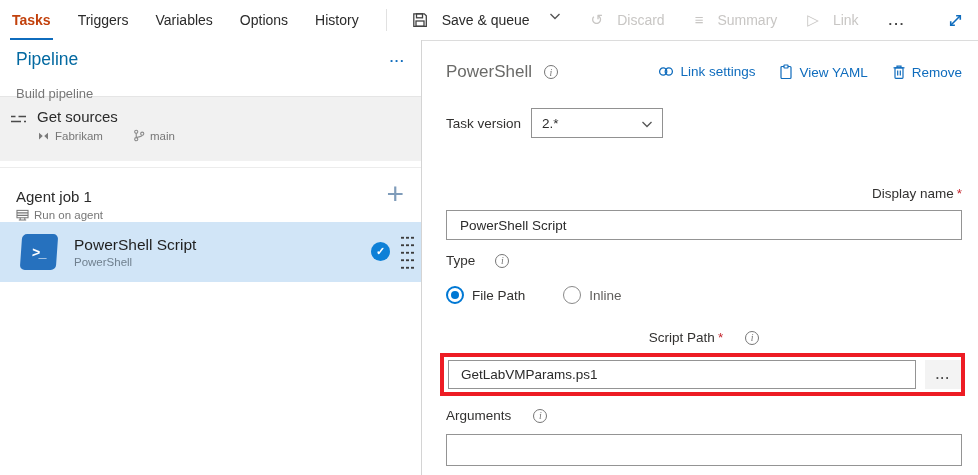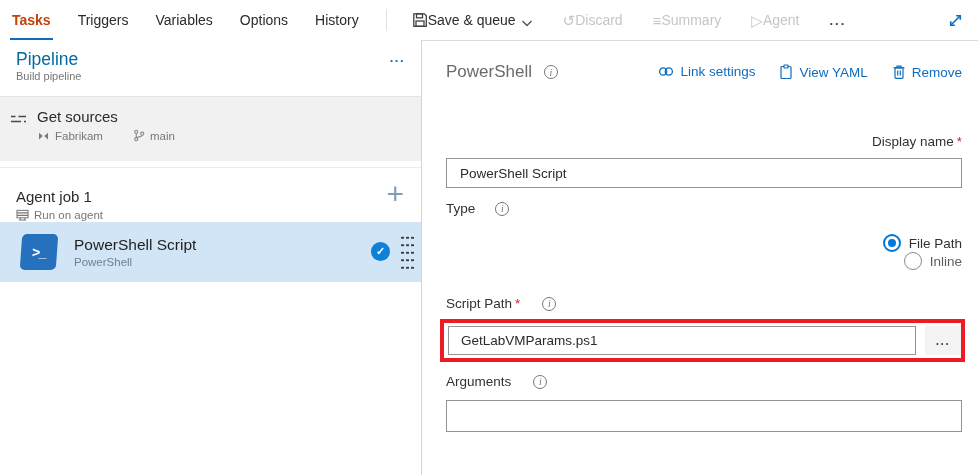--- a/index.html
+++ b/index.html
@@ -9,36 +9,36 @@
     background: #ffffff; color: #2b2b2b; overflow: hidden; position: relative;
   }
   svg { display: block; }
 
   
   .topbar { display: flex; align-items: center; height: 40px; padding: 0 14px 0 12px; background: #fff; }
   .tab { position: relative; height: 40px; display: flex; align-items: center; font-size: 14px; color: #2b2b2b; margin-right: 27px; cursor: pointer; }
   .tab.active { font-weight: 700; color: #c2410c; }
   .tab.active::after { content: ""; position: absolute; left: -2px; right: -2px; bottom: 0; height: 2px; background: #0f6cbd; }
   .tb-divider { width: 1px; height: 22px; background: #e1e1e1; margin: 0 25px 0 0; }
-  .tb-btn { display: flex; align-items: flex-end; gap: 0; font-size: 14px; color: #2b2b2b; cursor: pointer; margin-right: 30px; white-space: nowrap; }
+  .tb-btn { display: flex; align-items: flex-start; gap: 14px; font-size: 14px; color: #2b2b2b; cursor: pointer; margin-right: 30px; white-space: nowrap; }
   .tb-btn .chev { margin-left: 5px; }
   .tb-btn.disabled { color: #c8c6c4; }
   .tb-btn.disabled .gicon { color: #c8c6c4; }
   .gicon { font-size: 15px; line-height: 1; }
   .tb-more { font-weight: 700; letter-spacing: 2px; color: #424242; font-size: 13px; cursor: pointer; }
   .tb-expand { margin-left: auto; cursor: pointer; }
 
   
   .left-panel { position: absolute; top: 40px; left: 0; width: 422px; height: 435px; background: #fff; border-right: 1px solid #d4d4d4; }
   .right-panel { position: absolute; top: 40px; left: 422px; right: 0; height: 435px; background: #fff; border-top: 1px solid #dcdcdc; padding: 0 16px 0 24px; }
 
   
   .pl-header { position: relative; height: 57px; padding: 9px 16px 0 16px; border-bottom: 1px solid #e5e5e5; }
   .pl-title { font-size: 17.5px; color: #0369a1; }
-  .pl-sub { font-size: 11px; color: #777; margin-top: 0; }
+  .pl-sub { font-size: 13px; color: #777; margin-top: 16px; }
   .pl-more { position: absolute; right: 16px; top: 10px; color: #0f6cbd; font-weight: 900; letter-spacing: 1.5px; font-size: 13px; cursor: pointer; }
 
   .src-section { height: 64px; background: #f1f1f1; padding: 11px 16px 0 10px; display: flex; }
   .src-icon { margin: 4px 9px 0 0; }
   .sec-title { font-size: 15px; color: #2b2b2b; }
   .meta-row { display: flex; align-items: center; margin-top: 4px; font-size: 11.5px; color: #777; }
   .meta-item { display: flex; align-items: center; gap: 5px; }
   .meta-gap { width: 30px; }
 
   .agent-header { position: relative; margin-top: 6px; height: 55px; padding: 20px 16px 0 16px; border-top: 1px solid #ececec; background: #fff; }
@@ -64,28 +64,28 @@
   .row-version { margin-top: 22px; display: flex; align-items: center; }
   .lbl { font-size: 13.5px; color: #323130; }
   .req { color: #c4262e; margin-left: 3px; }
   .selectbox { position: relative; width: 132px; height: 30px; border: 1px solid #919191; margin-left: 10px; display: flex; align-items: center; padding: 0 28px 0 10px; font-size: 13.5px; color: #2b2b2b; cursor: pointer; background: #fff; }
   .selectbox .chev { position: absolute; right: 9px; top: 11px; }
 
   .lbl-row { display: flex; align-items: center; }
   .mt-display { margin-top: 48px; justify-content: flex-end; }
   .mt-type { margin-top: 13px; }
   .mt-radio { margin-top: 18px; }
-  .mt-script { margin-top: 26px; }
+  .mt-script { margin-top: 26px; justify-content: center; }
   .mt-args { margin-top: 11px; }
   .gap20 { margin-left: 20px; }
   .gap22 { margin-left: 22px; }
 
   .txt-input { width: 100%; height: 30px; border: 1px solid #949494; font-family: "Liberation Sans", sans-serif; font-size: 13.5px; color: #2b2b2b; padding: 0 13px; margin-top: 9px; background: #fff; outline: none; }
 
-  .radio-row { display: flex; align-items: flex-end; flex-direction: column; }
+  .radio-row { display: flex; align-items: flex-start; }
   .radio-opt { display: flex; align-items: center; gap: 8px; cursor: pointer; }
   .radio-opt + .radio-opt { margin-left: 38px; }
   .radio-outer { width: 18px; height: 18px; border-radius: 50%; flex: none; }
   .radio-outer.on { border: 2px solid #0078d4; display: flex; align-items: center; justify-content: center; }
   .radio-dot { width: 8px; height: 8px; border-radius: 50%; background: #0078d4; }
   .radio-outer.off { border: 1px solid #8a8a8a; }
   .radio-lbl { font-size: 13.5px; color: #323130; }
   .radio-lbl.dim { color: #605e5c; }
 
   .red-box { margin: 8px -3px 12px -6px; border: 4px solid #ed1c24; padding: 3px 0 3px 4px; display: flex; align-items: stretch; }
@@ -135,21 +135,21 @@
   <div class="tb-btn disabled">
     <span class="gicon">↺</span>
     <span>Discard</span>
   </div>
   <div class="tb-btn disabled">
     <span class="gicon">≡</span>
     <span>Summary</span>
   </div>
   <div class="tb-btn disabled">
     <span class="gicon">▷</span>
-    <span>Agent</span>
+    <span>Link</span>
   </div>
 
   <div class="tb-more">...</div>
 
   <div class="tb-expand">
     <svg width="17" height="17" viewBox="0 0 16 16" fill="none" stroke="#0f6cbd" stroke-width="1.5">
       <path d="M3.5 12.5 L12.5 3.5"></path>
       <polyline points="8.6,3.5 12.5,3.5 12.5,7.4"></polyline>
       <polyline points="7.4,12.5 3.5,12.5 3.5,8.6"></polyline>
     </svg>
@@ -260,20 +260,31 @@
               <path d="M5 3.8 V2.2 h4 v1.6"></path>
             <rect x="3" y="3.8" width="8" height="10.5" rx="0.8"></rect>
             <path d="M5.7 6.5 v5 M8.3 6.5 v5"></path>
           </svg>
         </span>
         <span>Remove</span>
       </span>
     </div>
   </div>
 
+  <div class="row-version">
+    <span class="lbl">Task version</span>
+    <div class="selectbox">
+      <span>2.*</span>
+      <span class="chev">
+        <svg width="12" height="9" viewBox="0 0 12 9" fill="none" stroke="#555" stroke-width="1.3">
+            <polyline points="1.5,2 6,6.5 10.5,2"></polyline>
+          </svg>
+      </span>
+    </div>
+  </div>
 
   <div class="lbl-row mt-display">
     <span class="lbl">Display name</span>
     <span class="lbl req">*</span>
   </div>
   <input class="txt-input" type="text" value="PowerShell Script" style="">
 
   <div class="lbl-row mt-type">
     <span class="lbl">Type</span>
     <span class="info-icon gap20">i</span>

